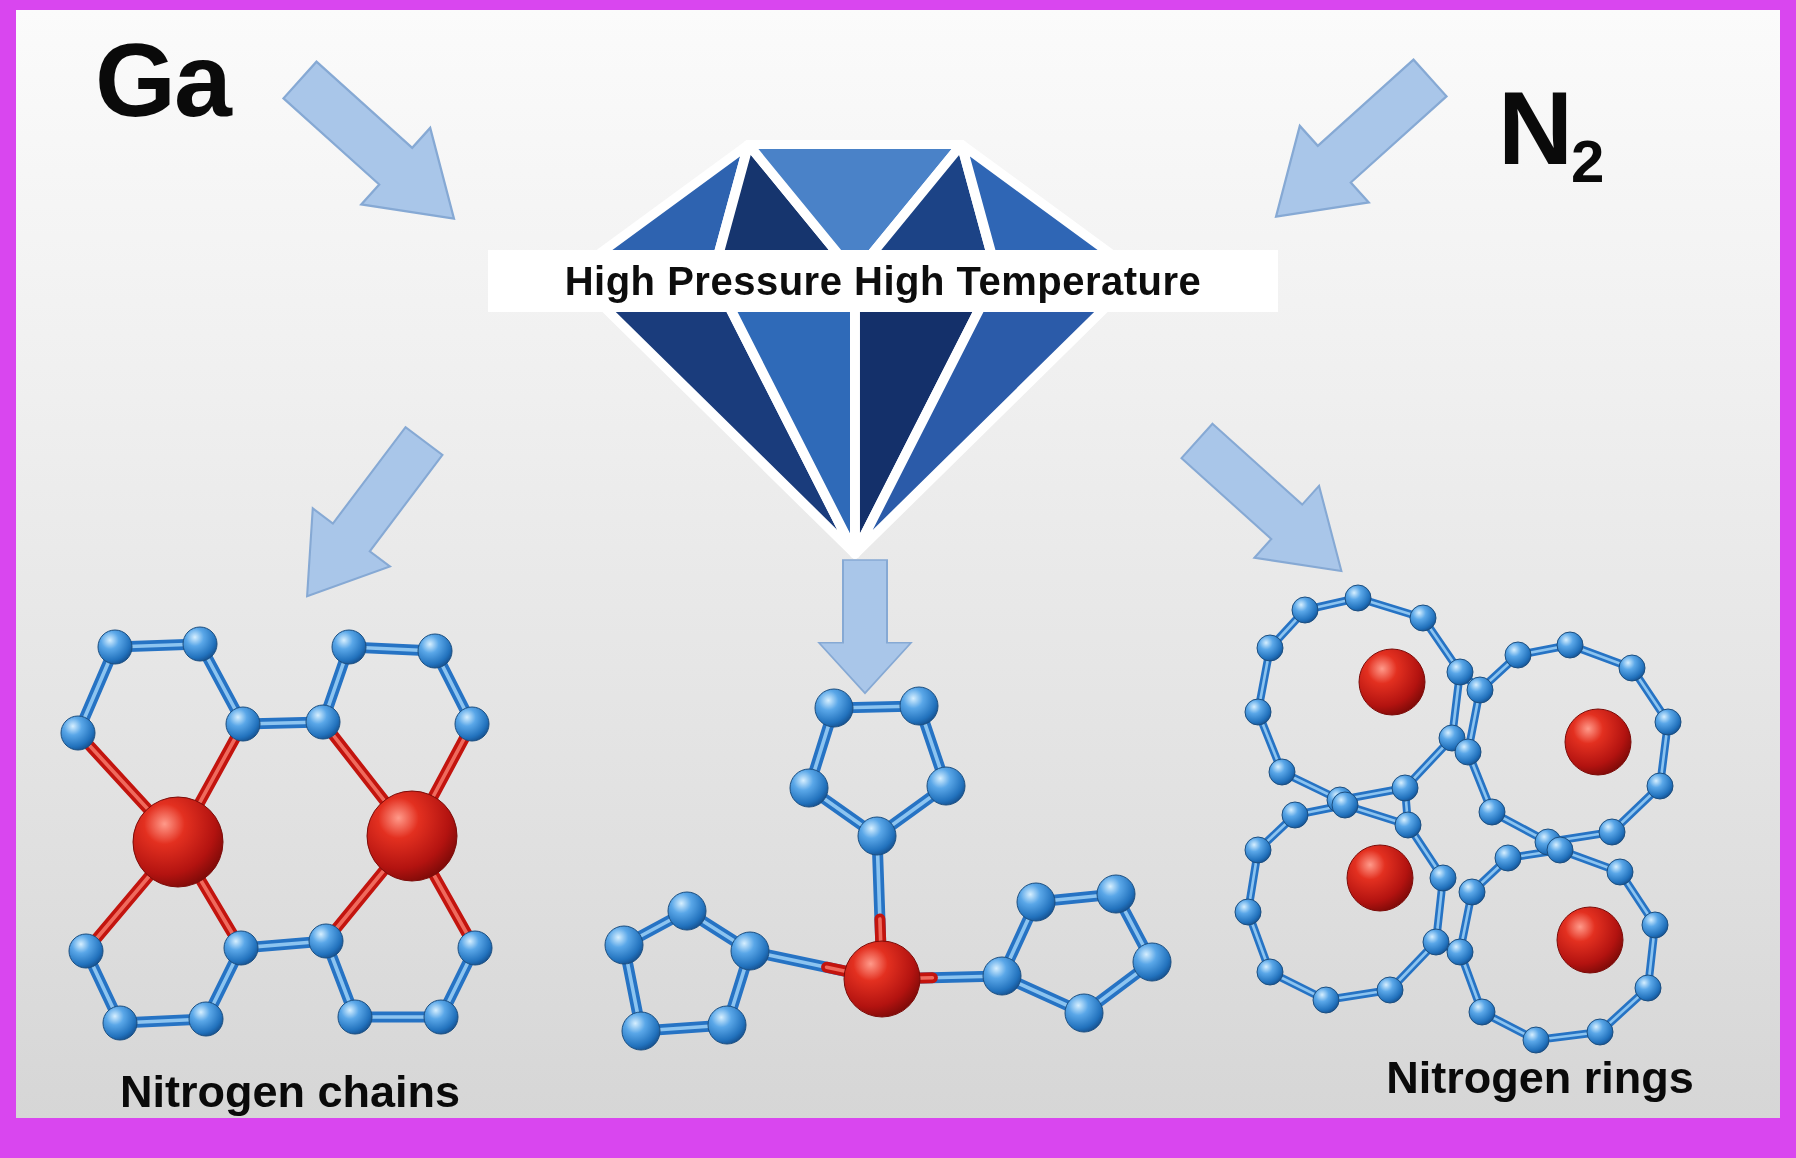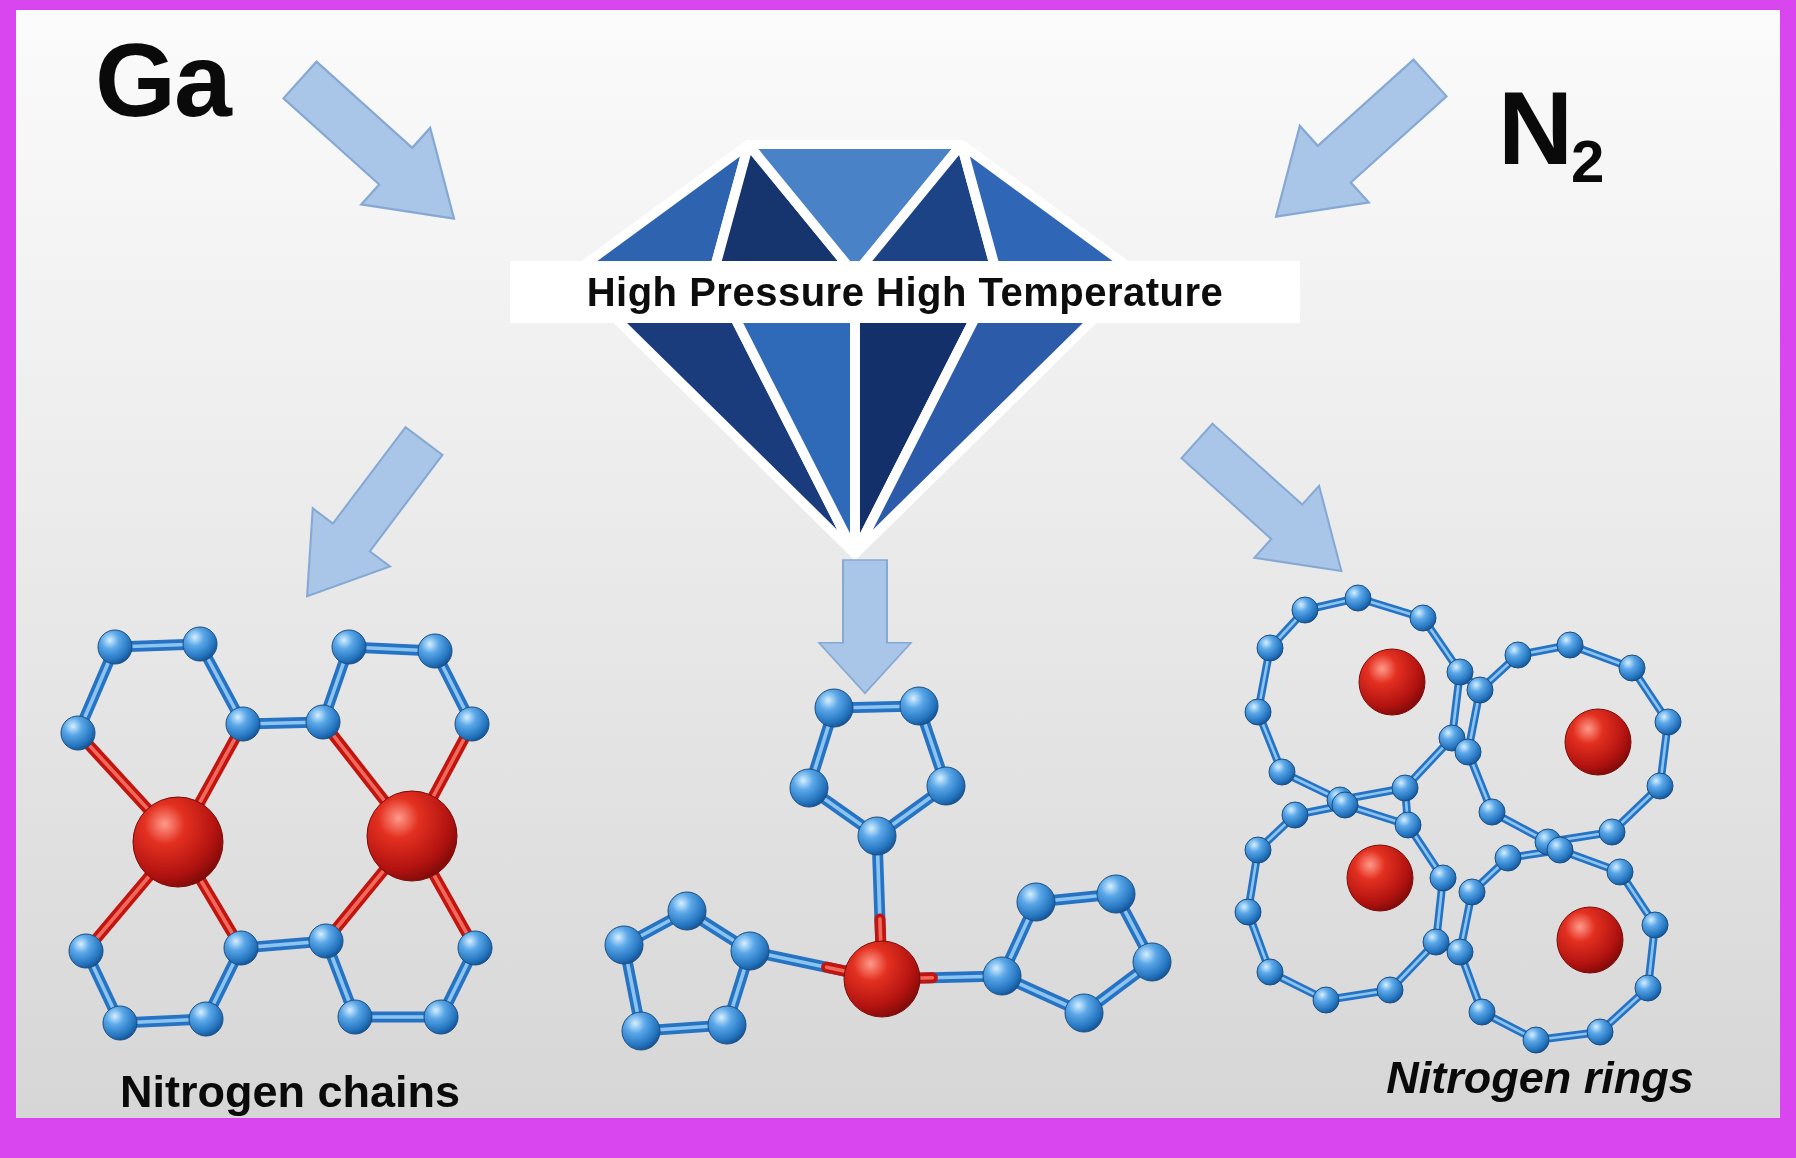--- a/index.html
+++ b/index.html
@@ -26,35 +26,34 @@
     letter-spacing:-2px;
     line-height:1;
   }
   .reactant .sub{
     font-size:60px;
     font-weight:bold;
     vertical-align:-18px;
   }
   .banner{
     position:absolute;
-    left:510px;top:250px;width:790px;height:62px;
+    left:488px;top:250px;width:790px;height:62px;
     background:#ffffff;
     display:flex;align-items:center;justify-content:center;
     font-size:40px;font-weight:bold;color:#0d0d0d;
     letter-spacing:0.5px;
-    margin-top:11px;
   }
   .mol-label{
     position:absolute;
     text-align:center;
     font-size:45px;font-weight:bold;color:#0a0a0a;
   }
   .label-chains{left:60px;width:460px;top:1066px;}
   .label-pentazolates{left:640px;width:580px;top:1062px;}
-  .label-rings{left:1290px;width:500px;top:1052px;font-style:italic;}
+  .label-rings{left:1290px;width:500px;top:1052px;}
   svg{display:block;}
 </style>
 </head>
 <body>
 
 <div class="stage">
 
   <div class="content-bg"></div>
 
   <svg class="scene" viewBox="0 0 1796 1158">

